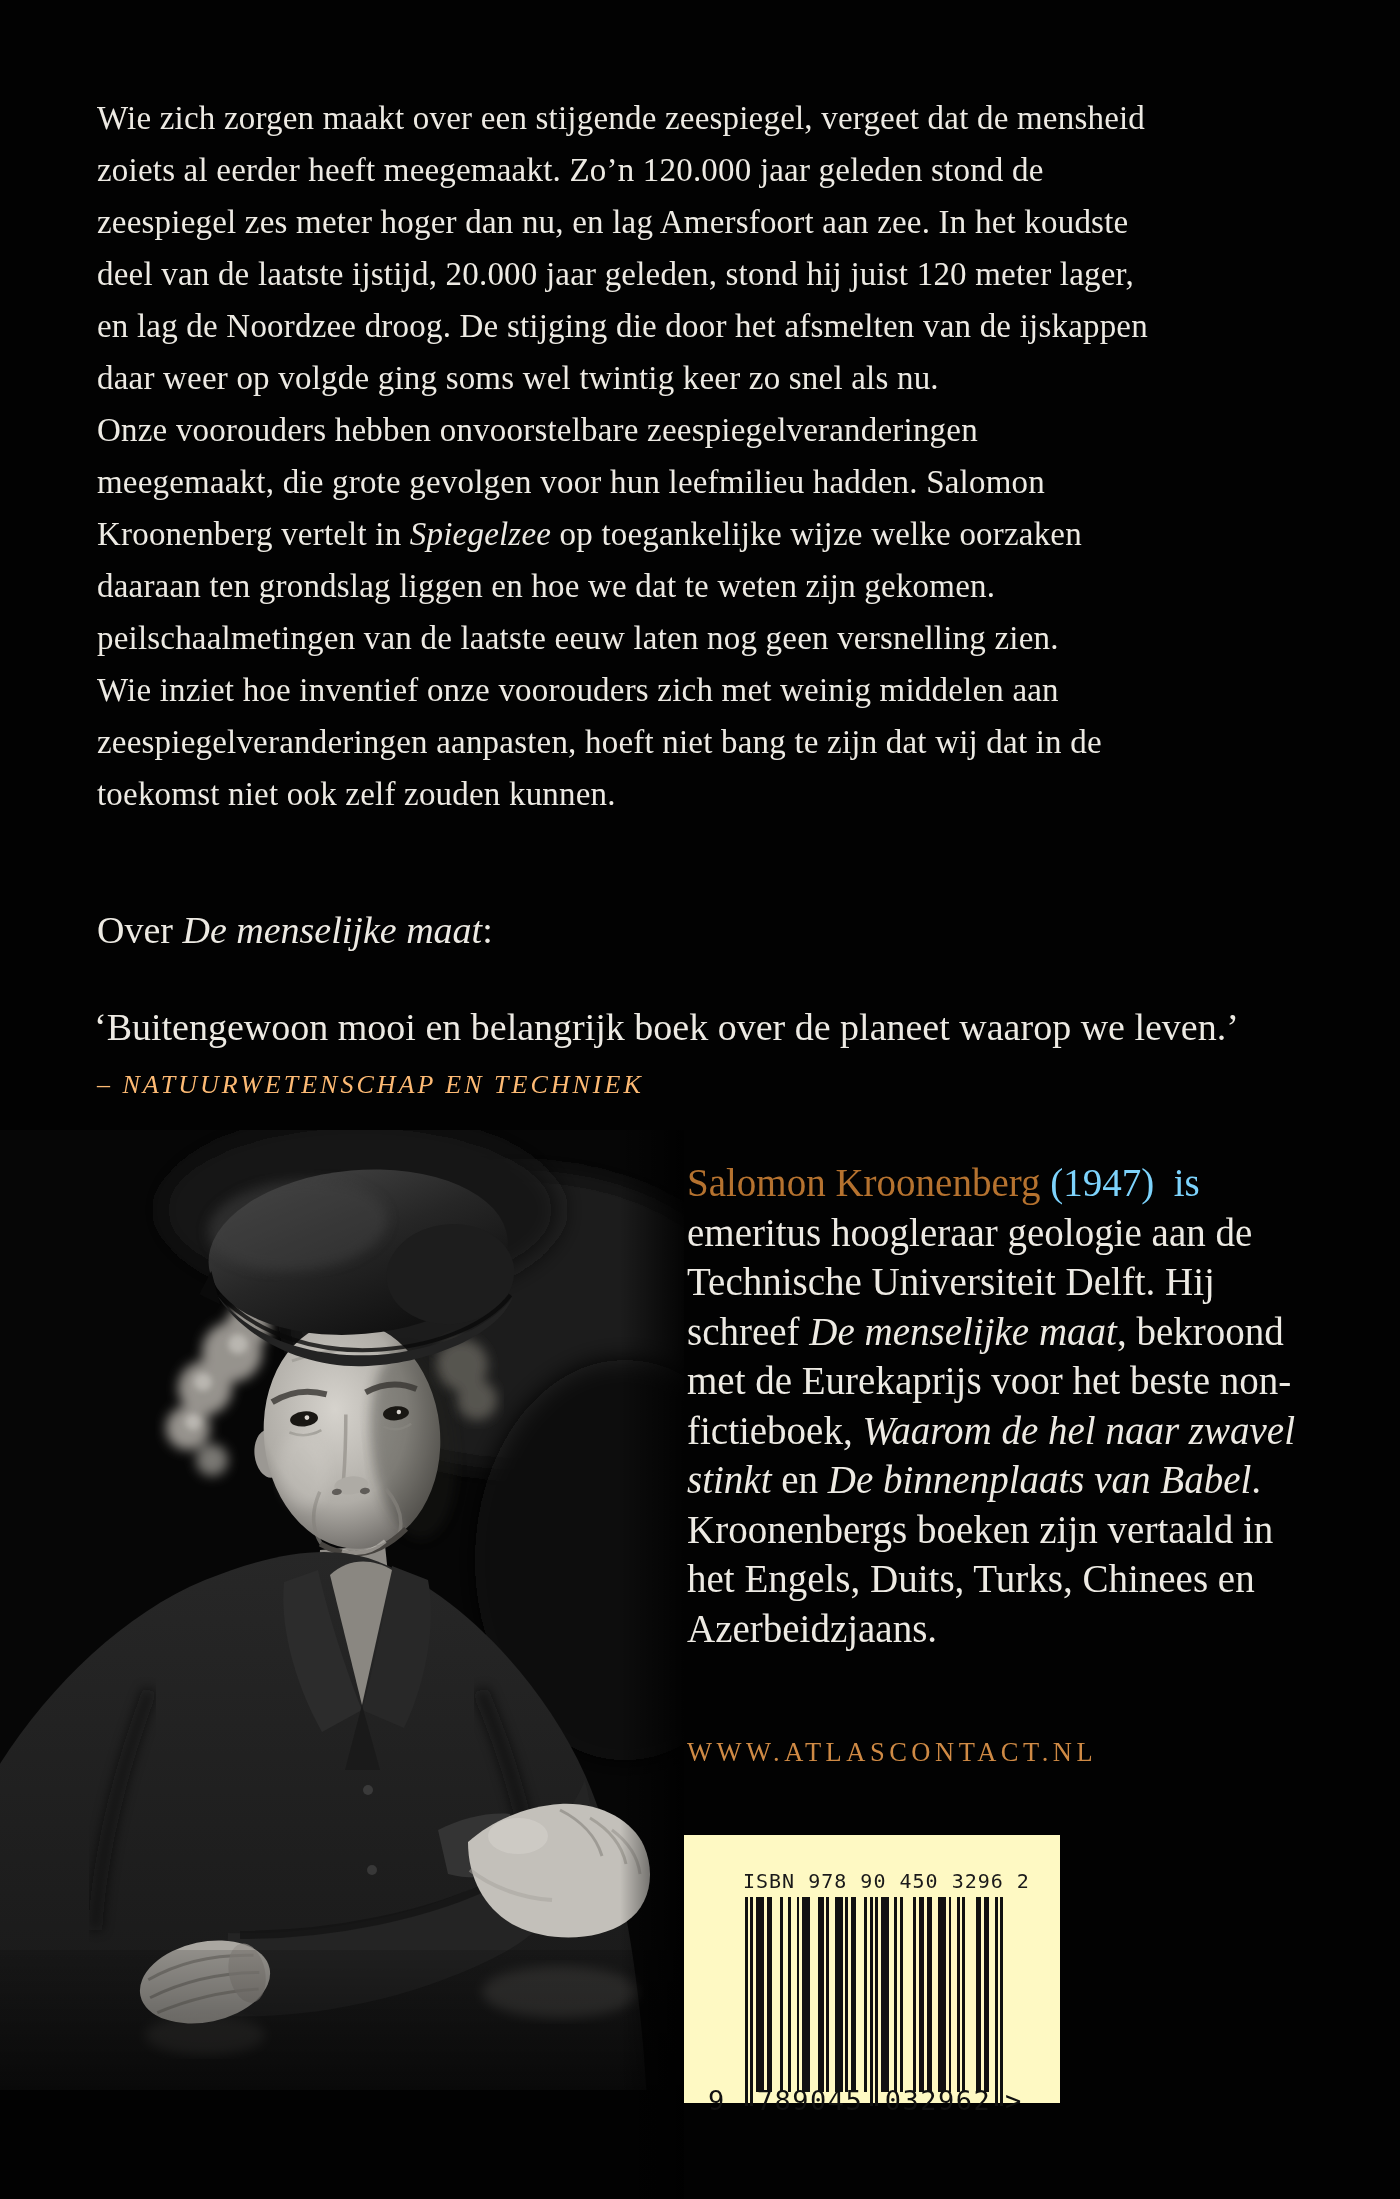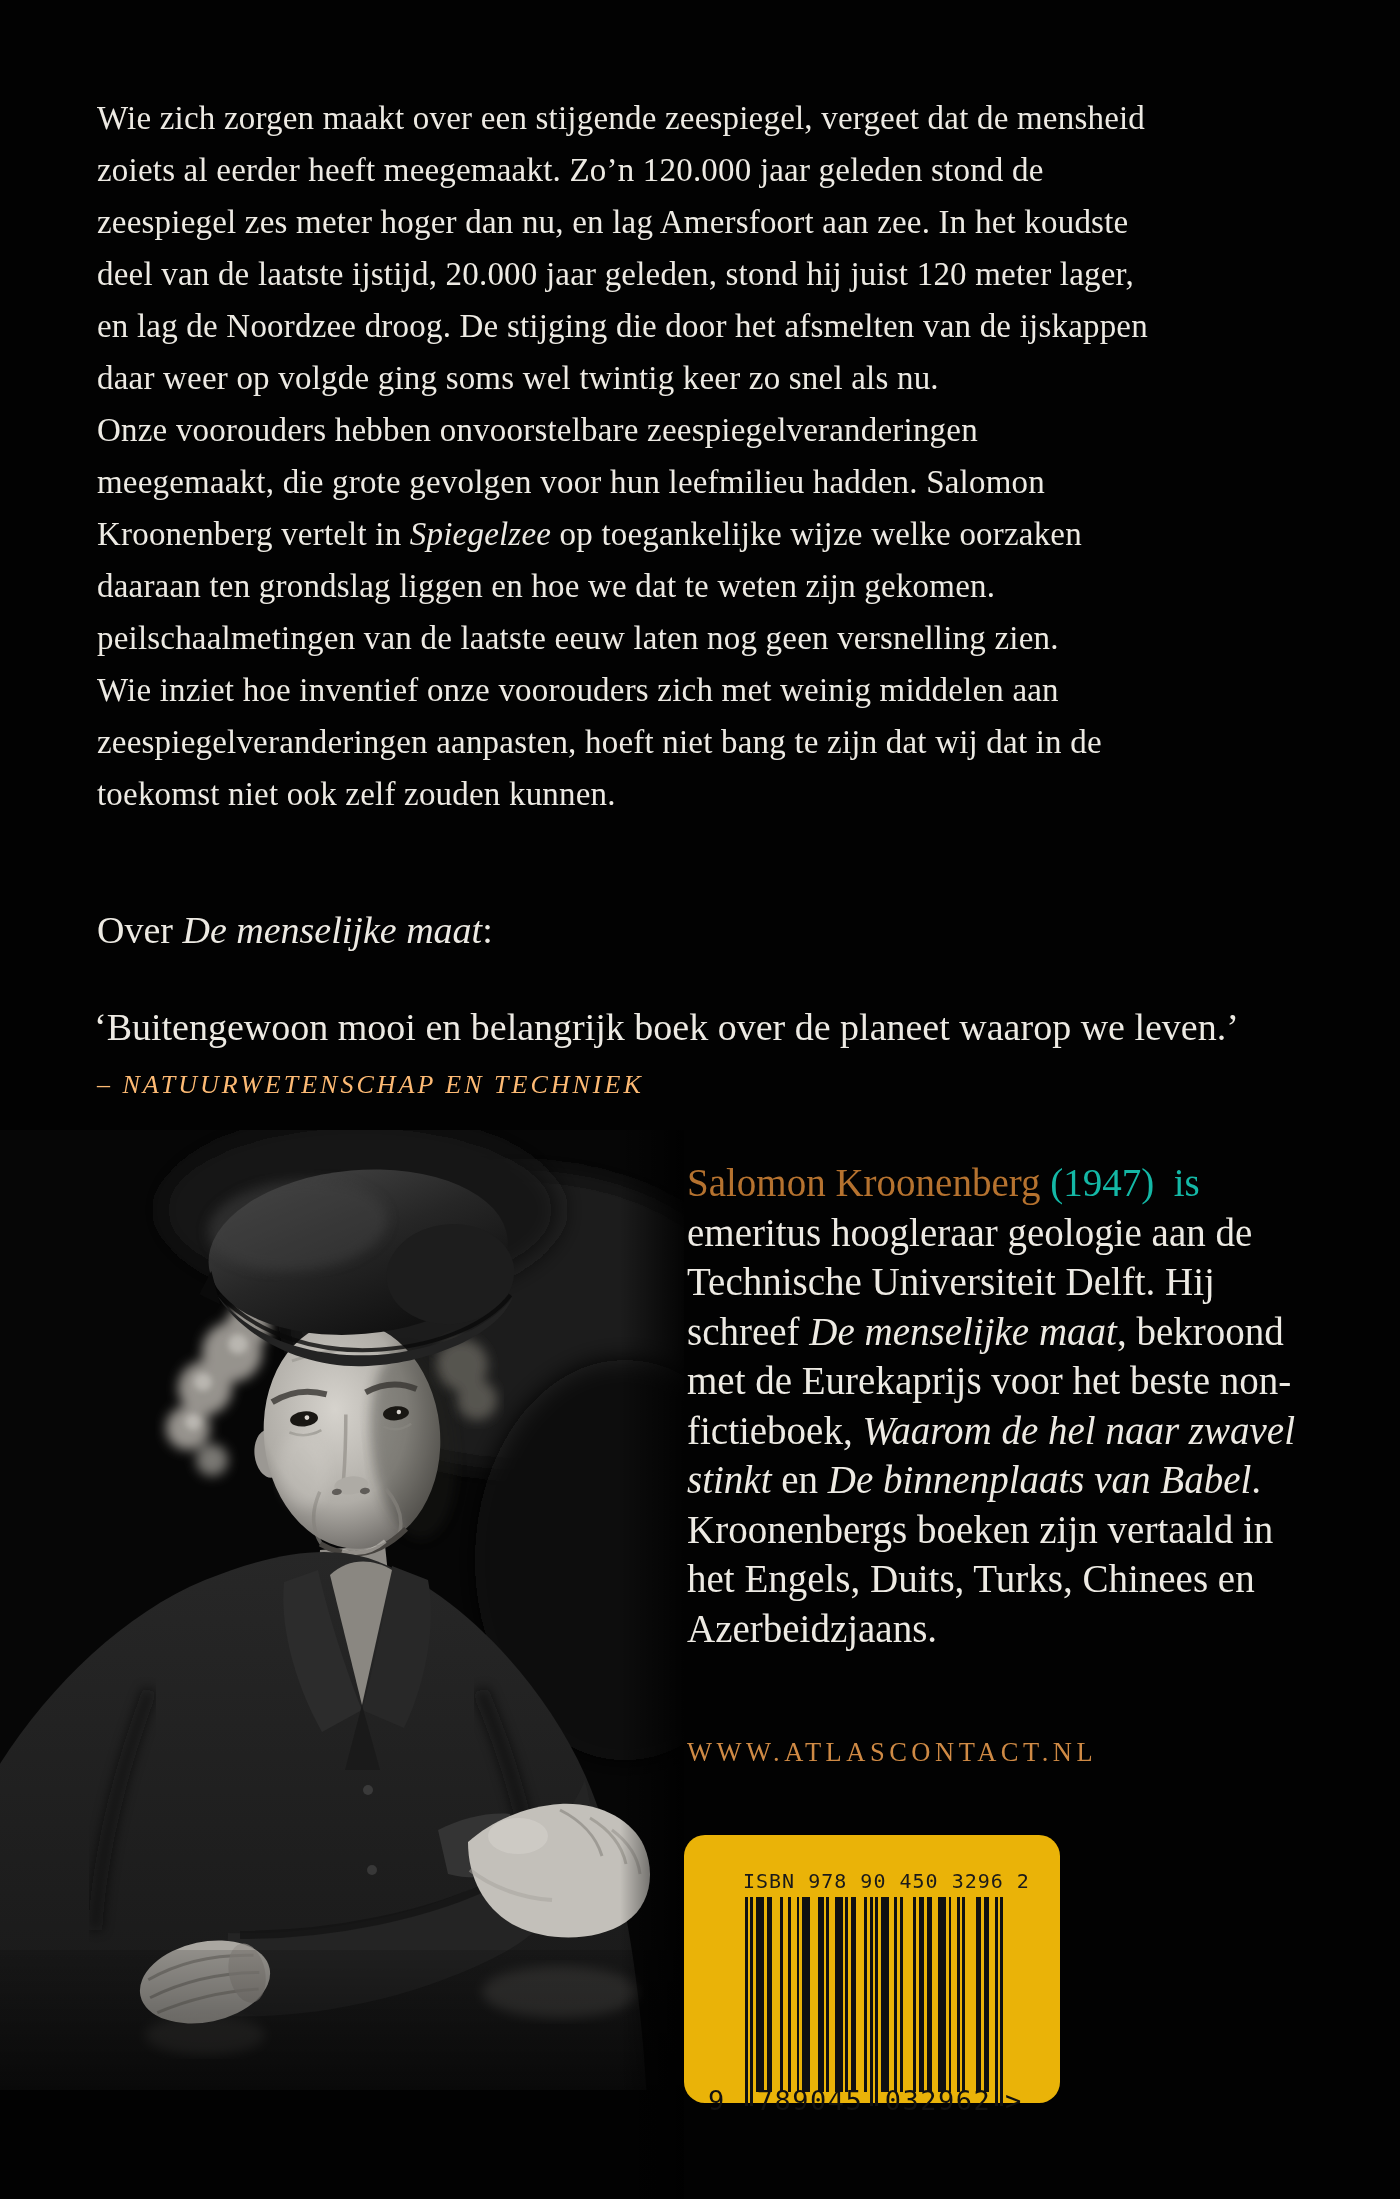--- a/index.html
+++ b/index.html
@@ -62,41 +62,40 @@
     position: absolute;
     left: 687px;
     top: 1158px;
     font-size: 39px;
     line-height: 49.5px;
     width: 700px;
   }
   .bio .line { white-space: pre; height: 49.5px; }
   .bio .name-line { white-space: pre; height: 49.5px; }
   .author-name { color: #b5722f; }
-  .author-name-suffix { color: #14b8a6; white-space: pre; }
+  .author-name-suffix { color: #7dd3fc; white-space: pre; }
 
   .websites {
     position: absolute;
     left: 687px;
     top: 1729px;
     font-size: 26.5px;
     letter-spacing: 4.5px;
     line-height: 47.5px;
     color: #cf8a45;
   }
   .websites .site-line { white-space: pre; height: 47.5px; }
 
   .barcode-box {
     position: absolute;
     left: 684px;
     top: 1835px;
     width: 376px;
     height: 268px;
-    background: #eab308;
-    border-radius: 21px;
+    background: #fef9c3;
   }
   .isbn-label {
     position: absolute;
     left: 59px;
     top: 34px;
     width: 262px;
     text-align: center;
     font-family: "DejaVu Sans Mono", monospace;
     font-size: 20px;
     letter-spacing: 1px;

